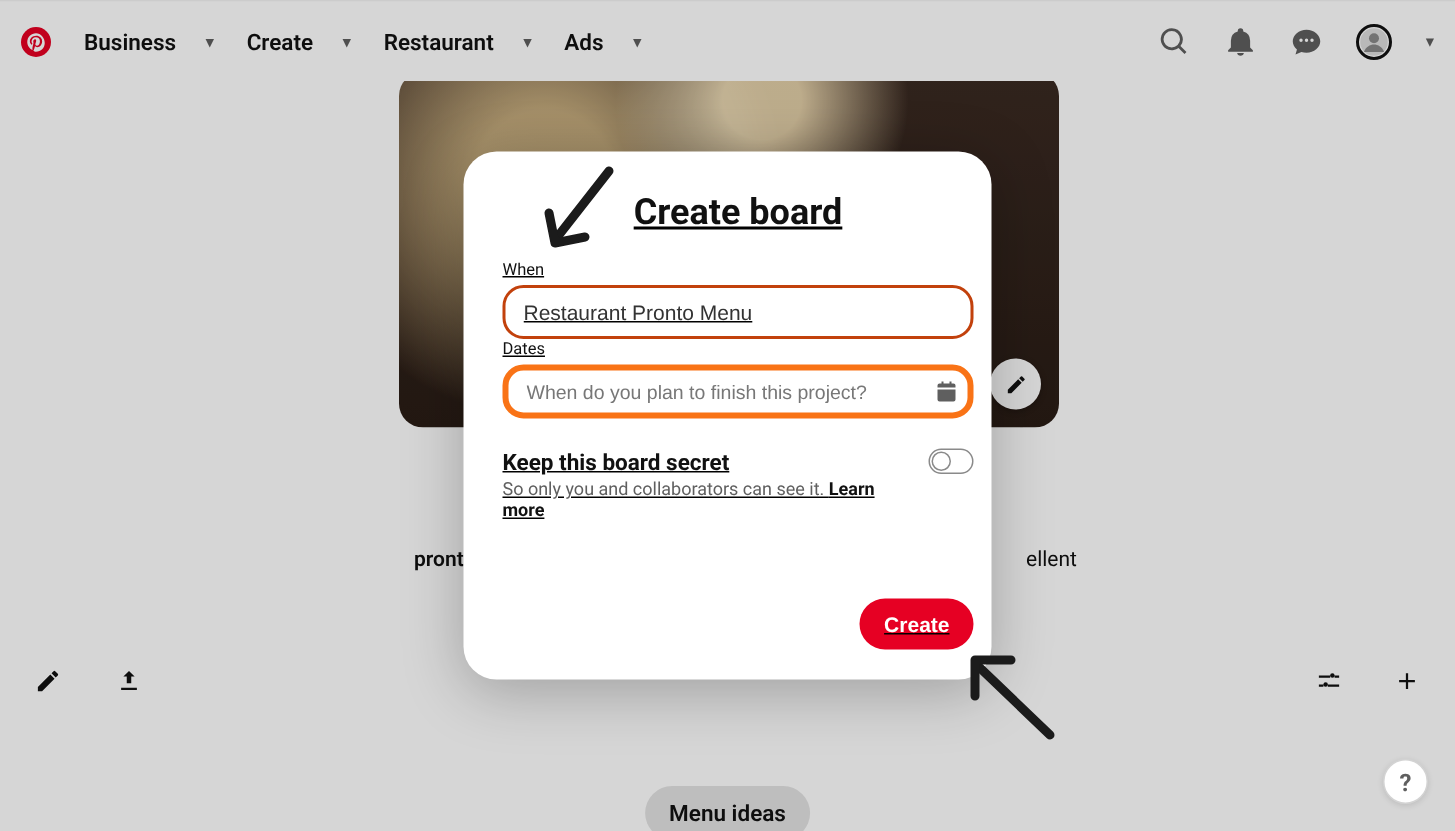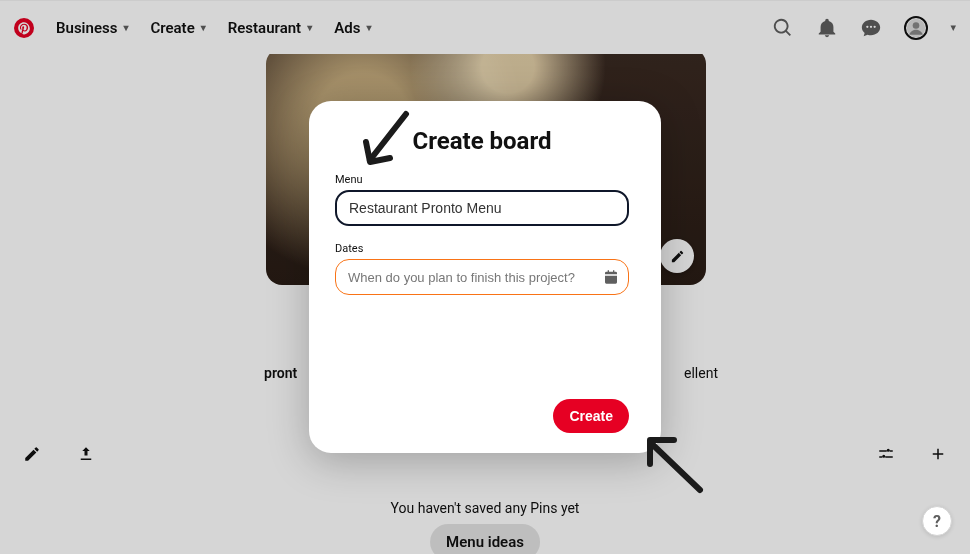--- a/index.html
+++ b/index.html
@@ -4,21 +4,21 @@
 <style>
   * { box-sizing: border-box; margin: 0; padding: 0; }
   html, body { width: 970px; height: 554px; font-family: -apple-system, BlinkMacSystemFont, "Segoe UI", Roboto, Helvetica, Arial, sans-serif; overflow: hidden; background:#fff; }
   .root { position: relative; width: 970px; height: 554px; }
 
   
   .header { position:absolute; top:0; left:0; right:0; height:54px; border-top:1px solid #ccc; background:#fff; display:flex; align-items:center; padding:0 14px; }
   .nav { display:flex; align-items:center; gap:22px; }
   .logo { width:20px; height:20px; border-radius:50%; background:#e60023; color:#fff; display:flex; align-items:center; justify-content:center; font-weight:700; }
   .logo svg { width:14px; height:14px; fill:#fff; }
-  .nav-item { display:flex; align-items:center; gap:6px; font-size:15px; font-weight:600; color:#111; cursor:pointer; }
+  .nav-item { display:flex; align-items:center; gap:20px; font-size:15px; font-weight:600; color:#111; cursor:pointer; }
   .nav-item .chev { font-size:10px; color:#5f5f5f; }
   .spacer { flex:1; }
   .icons { display:flex; align-items:center; gap:22px; color:#5f5f5f; }
   .hicon { width:22px; height:22px; display:flex; align-items:center; justify-content:center; cursor:pointer; }
   .hicon svg { width:22px; height:22px; fill:#5f5f5f; }
   .avatar { width:24px; height:24px; border-radius:50%; border:2px solid #111; display:flex; align-items:center; justify-content:center; overflow:hidden; }
   .avatar svg { width:26px; height:26px; }
 
   
   .dim { position:absolute; inset:0; background:rgba(0,0,0,0.16); }
@@ -49,27 +49,27 @@
 
   
   .br-tools { position:absolute; right:18px; top:440px; display:flex; gap:24px; }
   .br-tools .toolbtn { width:28px; height:28px; display:flex; align-items:center; justify-content:center; cursor:pointer; }
   .br-tools svg { width:18px; height:18px; }
 
   
   .help { position:absolute; right:18px; bottom:18px; width:30px; height:30px; border-radius:50%; background:#fff; border:1px solid #d3d3d3; display:flex; align-items:center; justify-content:center; font-weight:700; color:#5f5f5f; box-shadow:0 1px 4px rgba(0,0,0,0.12); cursor:pointer; }
 
   
-  .modal { position:absolute; left:309px; top:101px; width:352px; height:352px; background:#fff; border-radius:22px; box-shadow:0 8px 40px rgba(0,0,0,0.25); padding:26px 32px 20px 26px; display:flex; flex-direction:column; }
+  .modal { position:absolute; left:309px; top:101px; width:352px; height:352px; background:#fff; border-radius:22px; box-shadow:0 8px 40px rgba(0,0,0,0.25); padding:26px 12px 20px 26px; display:flex; flex-direction:column;text-decoration:underline; }
   .modal-title { text-align:center; font-size:24px; font-weight:700; color:#111; margin-bottom:18px; }
   .label { font-size:11px; color:#111; margin-bottom:4px; }
-  .name-input { width:100%; height:36px; border:2px solid #0f172a; border-radius:14px; padding:0 12px; font-size:14px; color:#333; outline:none; }
-  .dates-row { margin-top:16px; }
+  .name-input { width:100%; height:36px; border:2px solid #c2410c; border-radius:14px; padding:0 12px; font-size:14px; color:#333; outline:none; }
+  .dates-row { }
   .dates-input { position:relative; }
-  .dates-input input { width:100%; height:36px; border:1px solid #f97316; border-radius:14px; padding:0 38px 0 12px; font-size:13px; color:#333; outline:none; }
+  .dates-input input { width:100%; height:36px; border:4px solid #f97316; border-radius:14px; padding:0 38px 0 12px; font-size:13px; color:#333; outline:none; }
   .dates-input input::placeholder { color:#777; }
   .cal-icon { position:absolute; right:10px; top:50%; transform:translateY(-50%); width:16px; height:16px; }
   .cal-icon svg { width:16px; height:16px; fill:#5f5f5f; }
   .hint { font-size:10px; line-height:1.35; color:#767676; margin:8px 4px 0 6px; }
 
   .secret-row { margin-top:20px; display:flex; align-items:flex-start; justify-content:space-between; gap:14px; }
   .secret-title { font-size:15px; font-weight:700; color:#111; }
   .secret-sub { font-size:12px; color:#5f5f5f; margin-top:2px; }
   .secret-sub .learn { font-weight:700; color:#111; cursor:pointer; }
 
@@ -91,25 +91,24 @@
   <div class="bgcard">
     <div class="brick"></div>
     <div class="edit-badge">
       <svg viewBox="0 0 24 24">
           <path d="M3 17.25V21h3.75L17.81 9.94l-3.75-3.75L3 17.25zM20.71 7.04a1 1 0 0 0 0-1.41l-2.34-2.34a1 1 0 0 0-1.41 0l-1.83 1.83 3.75 3.75 1.83-1.83z"></path>
         </svg>
     </div>
   </div>
 
   <div class="captions">
-    <span style="position:absolute; left:264px; font-weight:600;">pront</span>
+    <span style="position:absolute; left:276px; font-weight:600;">pront</span>
     <span style="position:absolute; left:684px;">ellent</span>
   </div>
 
-  <div class="bottom-msg">You haven't saved any Pins yet</div>
   <div class="find-ideas">
       <span>Menu ideas</span>
     </div>
 
   <div class="bl-tools">
     <div class="toolbtn">
       <svg viewBox="0 0 24 24">
           <path d="M3 17.25V21h3.75L17.81 9.94l-3.75-3.75L3 17.25zM20.71 7.04a1 1 0 0 0 0-1.41l-2.34-2.34a1 1 0 0 0-1.41 0l-1.83 1.83 3.75 3.75 1.83-1.83z"></path>
         </svg>
     </div>
@@ -184,35 +183,46 @@
             <circle cx="12" cy="9" r="4" fill="#888"></circle>
           </svg>
       </div>
       <span class="chev" style="font-size:11px; color:#5f5f5f; cursor:pointer;">▾</span>
     </div>
   </div>
 
   <div class="modal" style="z-index:3;">
     <div class="modal-title">Create board</div>
 
-    <div class="label">Menu</div>
+    <div class="label">When</div>
     <input class="name-input" type="text" value="Restaurant Pronto Menu" style="">
 
     <div class="dates-row">
       <div class="label">Dates</div>
       <div class="dates-input">
         <input type="text" placeholder="When do you plan to finish this project?" style="">
         <span class="cal-icon">
           <svg viewBox="0 0 24 24">
               <path d="M7 2h2v2h6V2h2v2h2a2 2 0 0 1 2 2v2H3V6a2 2 0 0 1 2-2h2V2zM3 10h18v10a2 2 0 0 1-2 2H5a2 2 0 0 1-2-2V10z"></path>
             </svg>
         </span>
       </div>
     </div>
 
+    <div class="secret-row">
+      <div>
+        <div class="secret-title">Keep this board secret</div>
+        <div class="secret-sub">
+          <span>So only you and collaborators can see it. </span><span class="learn">Learn more</span>
+        </div>
+      </div>
+      <div class="switch">
+          <div class="knob"></div>
+        </div>
+    </div>
 
     <div class="actions">
       <button class="create-btn"><span>Create</span></button>
     </div>
   </div>
 
   <div class="anno" style="left:356px; top:108px; z-index:4;">
     <svg width="64" height="72" viewBox="0 0 64 72">
       <g fill="none" stroke="#1b1b1b" stroke-width="6" stroke-linecap="round" stroke-linejoin="round">
         <path d="M50 6 L14 52"></path>

